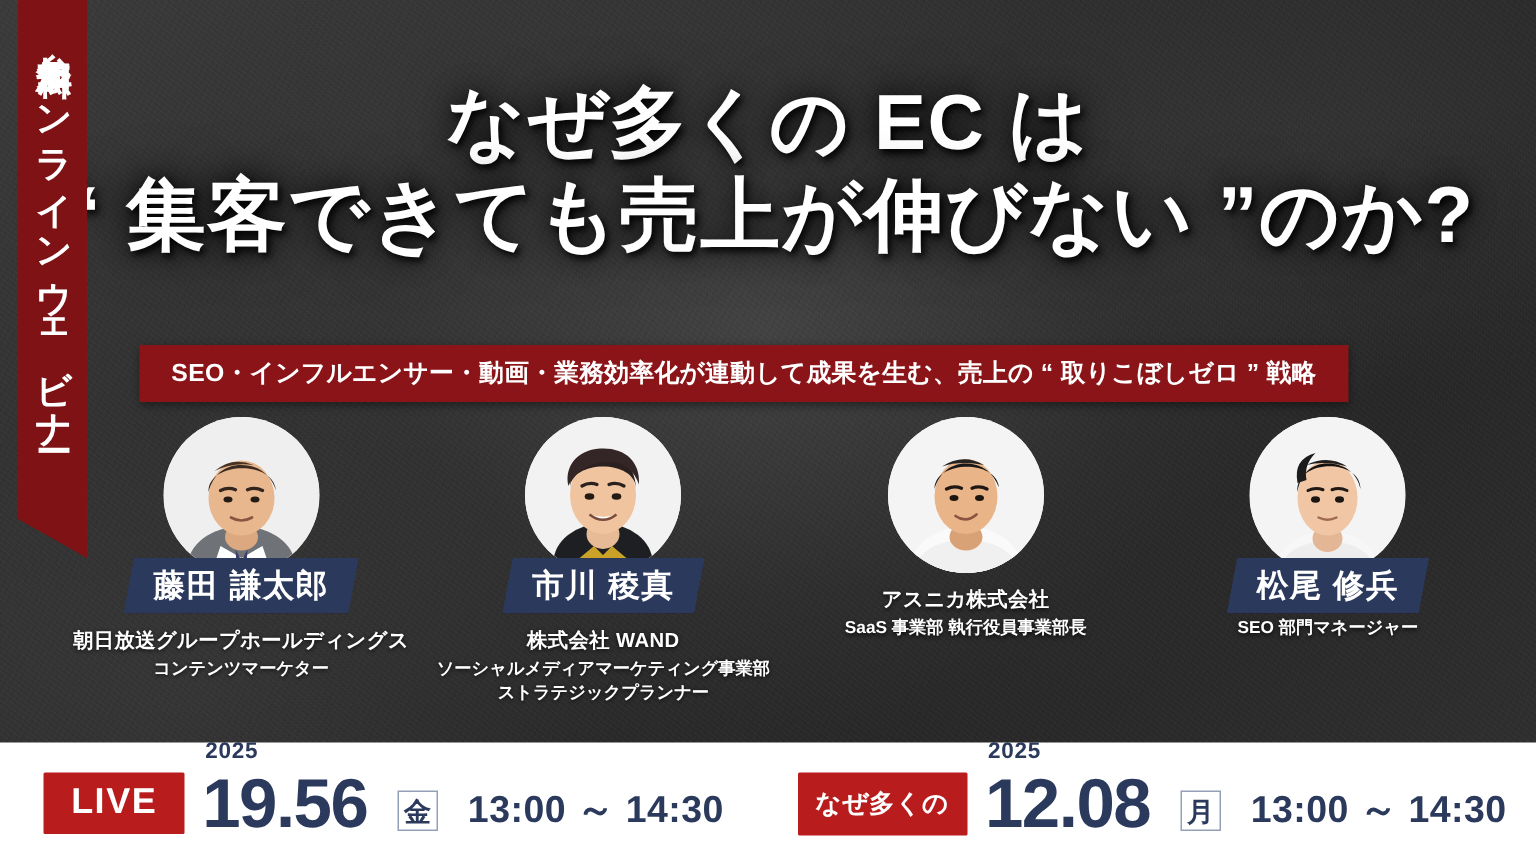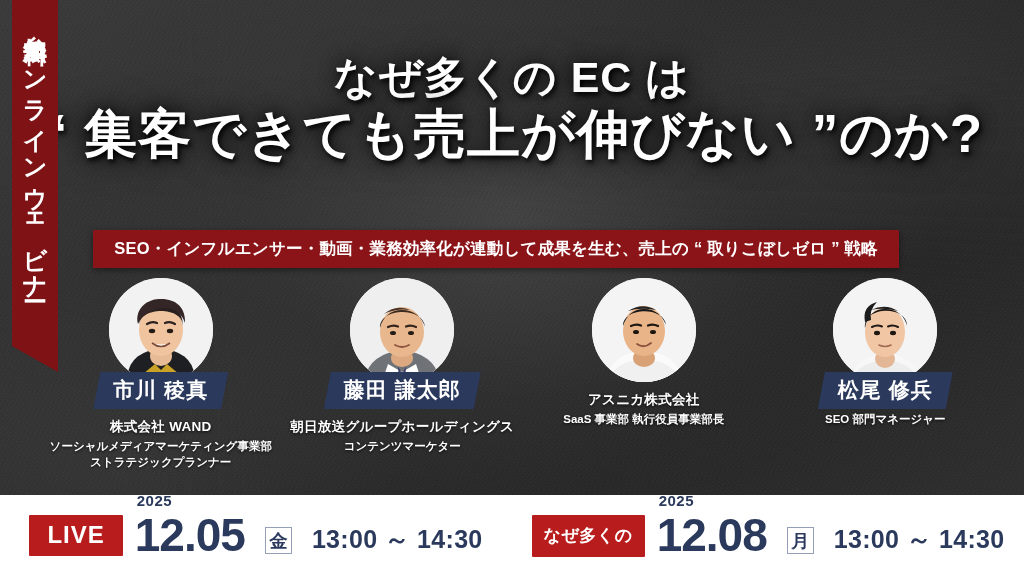--- a/index.html
+++ b/index.html
@@ -66,21 +66,21 @@
     position: absolute;
     left: 0;
     right: 0;
     top: 52px;
     text-align: center;
     z-index: 5;
   }
   .title-line {
     color: #ffffff;
     font-weight: 700;
-    font-size: 43px;
+    font-size: 52px;
     line-height: 1.18;
     letter-spacing: 1px;
     text-shadow:
       0 0 18px rgba(0,0,0,.85),
       0 0 34px rgba(0,0,0,.6),
       2px 3px 5px rgba(0,0,0,.9);
     white-space: nowrap;
   }
   .title-line.l2 { font-size: 53px; }
 
@@ -253,20 +253,46 @@
   <div class="title-block">
     <div class="title-line l1">なぜ多くの EC は</div>
     <div class="title-line l2">“ 集客できても売上が伸びない ”のか?</div>
   </div>
 
   <div class="subtitle-bar">
     <span class="subtitle-text">SEO・インフルエンサー・動画・業務効率化が連動して成果を生む、売上の “ 取りこぼしゼロ ” 戦略</span>
   </div>
 
   <div class="speakers">
+
+    <div class="speaker">
+      <div class="avatar">
+        <svg viewBox="0 0 104 104" xmlns="http://www.w3.org/2000/svg" aria-hidden="true">
+          <rect width="104" height="104" fill="#efefef"></rect>
+          <ellipse cx="52" cy="100" rx="36" ry="27" fill="#6f7378"></ellipse>
+          <path d="M38 86 L52 94 L66 86 L72 104 L32 104 Z" fill="#ffffff"></path>
+          <path d="M48 88 L52 96 L56 88 L55 104 L49 104 Z" fill="#3a3f6b"></path>
+          <ellipse cx="52" cy="80" rx="11" ry="9" fill="#dba87f"></ellipse>
+          <ellipse cx="52" cy="54" rx="22" ry="25" fill="#e8b78e"></ellipse>
+          <path d="M30 50 C29 30 73 28 75 49 C72 39 64 32 52 32 C40 32 33 39 30 50 Z" fill="#3a2a20"></path>
+          <path d="M34 36 q12 -10 26 -4 q-14 -2 -26 4 Z" fill="#463326"></path>
+          <ellipse cx="43" cy="55" rx="3" ry="2" fill="#241b14"></ellipse>
+          <ellipse cx="61" cy="55" rx="3" ry="2" fill="#241b14"></ellipse>
+          <path d="M38 49 q5 -2.5 10 -.5" stroke="#33251c" stroke-width="2.2" fill="none" stroke-linecap="round"></path>
+          <path d="M56 48.5 q5 -2 10 .5" stroke="#33251c" stroke-width="2.2" fill="none" stroke-linecap="round"></path>
+          <path d="M45 67 q7 4 14 0" stroke="#8a5440" stroke-width="1.8" fill="none" stroke-linecap="round"></path>
+        </svg>
+      </div>
+      <div class="name-badge">藤田 謙太郎</div>
+      <div class="org">朝日放送グループホールディングス</div>
+      <div class="role">
+        <span>コンテンツマーケター</span><br>
+        <span></span>
+      </div>
+    </div>
 
     <div class="speaker">
       <div class="avatar">
         <svg viewBox="0 0 104 104" xmlns="http://www.w3.org/2000/svg" aria-hidden="true">
           <rect width="104" height="104" fill="#f2f2f2"></rect>
           <ellipse cx="52" cy="97" rx="33" ry="26" fill="#1d1f22"></ellipse>
           <path d="M34 96 L46 86 L52 92 L58 86 L70 96 Z" fill="#c9a227"></path>
           <ellipse cx="52" cy="78" rx="11" ry="10" fill="#e8bb97"></ellipse>
           <ellipse cx="52" cy="52" rx="22" ry="26" fill="#f0c49e"></ellipse>
           <path d="M30 48 C30 28 74 28 74 48 C74 40 70 30 62 26 C54 21 42 23 36 30 C31 36 30 42 30 48 Z" fill="#2a2020"></path>
@@ -283,46 +309,20 @@
       <div class="org">株式会社 WAND</div>
       <div class="role">
         <span>ソーシャルメディアマーケティング事業部</span><br>
         <span>ストラテジックプランナー</span>
       </div>
     </div>
 
     <div class="speaker">
       <div class="avatar">
         <svg viewBox="0 0 104 104" xmlns="http://www.w3.org/2000/svg" aria-hidden="true">
-          <rect width="104" height="104" fill="#efefef"></rect>
-          <ellipse cx="52" cy="100" rx="36" ry="27" fill="#6f7378"></ellipse>
-          <path d="M38 86 L52 94 L66 86 L72 104 L32 104 Z" fill="#ffffff"></path>
-          <path d="M48 88 L52 96 L56 88 L55 104 L49 104 Z" fill="#3a3f6b"></path>
-          <ellipse cx="52" cy="80" rx="11" ry="9" fill="#dba87f"></ellipse>
-          <ellipse cx="52" cy="54" rx="22" ry="25" fill="#e8b78e"></ellipse>
-          <path d="M30 50 C29 30 73 28 75 49 C72 39 64 32 52 32 C40 32 33 39 30 50 Z" fill="#3a2a20"></path>
-          <path d="M34 36 q12 -10 26 -4 q-14 -2 -26 4 Z" fill="#463326"></path>
-          <ellipse cx="43" cy="55" rx="3" ry="2" fill="#241b14"></ellipse>
-          <ellipse cx="61" cy="55" rx="3" ry="2" fill="#241b14"></ellipse>
-          <path d="M38 49 q5 -2.5 10 -.5" stroke="#33251c" stroke-width="2.2" fill="none" stroke-linecap="round"></path>
-          <path d="M56 48.5 q5 -2 10 .5" stroke="#33251c" stroke-width="2.2" fill="none" stroke-linecap="round"></path>
-          <path d="M45 67 q7 4 14 0" stroke="#8a5440" stroke-width="1.8" fill="none" stroke-linecap="round"></path>
-        </svg>
-      </div>
-      <div class="name-badge">藤田 謙太郎</div>
-      <div class="org">朝日放送グループホールディングス</div>
-      <div class="role">
-        <span>コンテンツマーケター</span><br>
-        <span></span>
-      </div>
-    </div>
-
-    <div class="speaker">
-      <div class="avatar">
-        <svg viewBox="0 0 104 104" xmlns="http://www.w3.org/2000/svg" aria-hidden="true">
           <rect width="104" height="104" fill="#f4f4f4"></rect>
           <ellipse cx="52" cy="101" rx="37" ry="28" fill="#fafafa"></ellipse>
           <path d="M15 104 q8 -22 37 -22 q29 0 37 22 Z" fill="#f0f0f0"></path>
           <ellipse cx="52" cy="80" rx="11" ry="9" fill="#d9a276"></ellipse>
           <ellipse cx="52" cy="53" rx="21" ry="25" fill="#e9b488"></ellipse>
           <path d="M31 48 C31 29 72 28 74 47 C70 37 63 31 52 31 C41 31 34 38 31 48 Z" fill="#171717"></path>
           <path d="M36 33 q14 -9 28 -1 q-16 -3 -28 1 Z" fill="#242424"></path>
           <ellipse cx="44" cy="54" rx="3" ry="2" fill="#1c1510"></ellipse>
           <ellipse cx="61" cy="54" rx="3" ry="2" fill="#1c1510"></ellipse>
           <path d="M39 48 q5 -2.5 10 -.5" stroke="#1f1713" stroke-width="2.2" fill="none" stroke-linecap="round"></path>
@@ -363,21 +363,21 @@
     </div>
 
   </div>
 
   <div class="datebar">
 
     <div class="date-entry">
       <div class="type-badge live">LIVE</div>
       <div class="date-main">
         <span class="year">2025</span>
-        <span class="daynum">12.05</span>
+        <span class="daynum">19.56</span>
         <span class="dow">金</span>
         <span class="time">13:00 ～ 14:30</span>
       </div>
     </div>
 
     <div class="date-entry">
       <div class="type-badge archive">なぜ多くの</div>
       <div class="date-main">
         <span class="year">2025</span>
         <span class="daynum">12.08</span>

